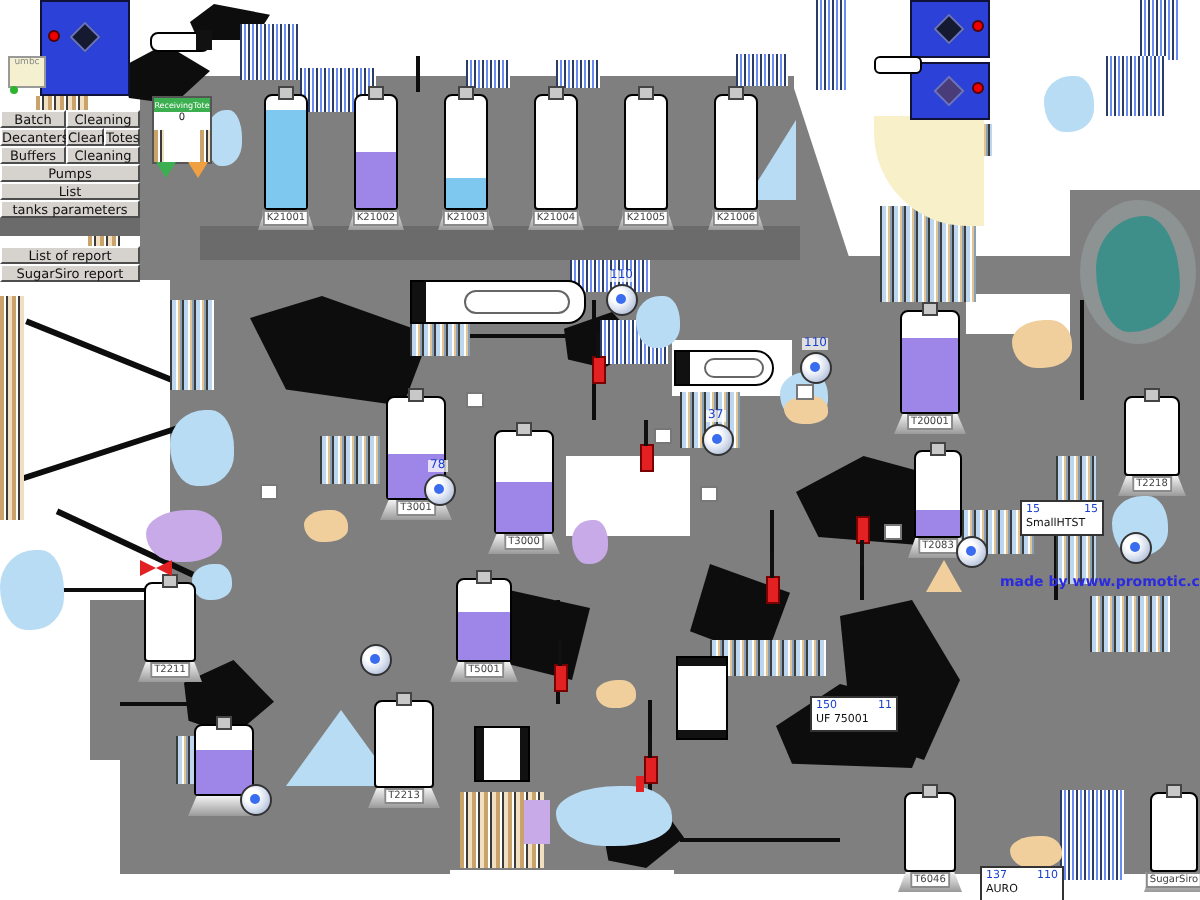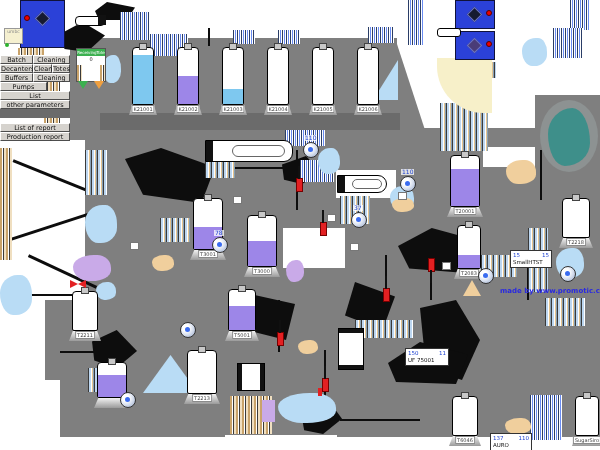--- a/index.html
+++ b/index.html
@@ -194,26 +194,26 @@
     <div style="position:absolute;right:1px;bottom:-8px;width:10px;height:8px;background:#f0a040;clip-path:polygon(0 0,100% 0,50% 100%);"></div>
   </div>
 
   <div class="btn" style="left:0;top:55px;width:33px;height:9px;">Batch tanks</div>
   <div class="btn" style="left:33px;top:55px;width:37px;height:9px;">Cleaning</div>
   <div class="btn" style="left:0;top:64px;width:33px;height:9px;">Decanters</div>
   <div class="btn" style="left:33px;top:64px;width:19px;height:9px;">Clean</div>
   <div class="btn" style="left:52px;top:64px;width:18px;height:9px;">Totes</div>
   <div class="btn" style="left:0;top:73px;width:33px;height:9px;">Buffers</div>
   <div class="btn" style="left:33px;top:73px;width:37px;height:9px;">Cleaning</div>
-  <div class="btn" style="left:0;top:82px;width:47px;height:9px;">Pumps</div>
+  <div class="btn" style="left:0;top:82px;width:70px;height:9px;">Pumps</div>
   <div class="btn" style="left:0;top:91px;width:70px;height:9px;">List</div>
-  <div class="btn" style="left:0;top:100px;width:70px;height:9px;">other parameters</div>
+  <div class="btn" style="left:0;top:100px;width:70px;height:9px;">tanks parameters</div>
   <div class="abs dgray" style="left:0;top:109px;width:70px;height:9px;"></div>
   <div class="btn" style="left:0;top:123px;width:70px;height:9px;">List of report</div>
-  <div class="btn" style="left:0;top:132px;width:70px;height:9px;">Production report</div>
+  <div class="btn" style="left:0;top:132px;width:70px;height:9px;">SugarSiro report</div>
 
   <div class="abs dgray" style="left:100px;top:113px;width:300px;height:17px;"></div>
 
   <div class="tank" style="left:132px;top:47px;width:22px;height:58px;z-index:3;">
     <div class="nozzle"></div>
     <div class="fill" style="height:88%;background:#7ec8ef;"></div>
     <div class="tbase"></div>
     <div class="tlabel">K21001</div>
   </div>
   <div class="tank" style="left:177px;top:47px;width:22px;height:58px;z-index:3;">

